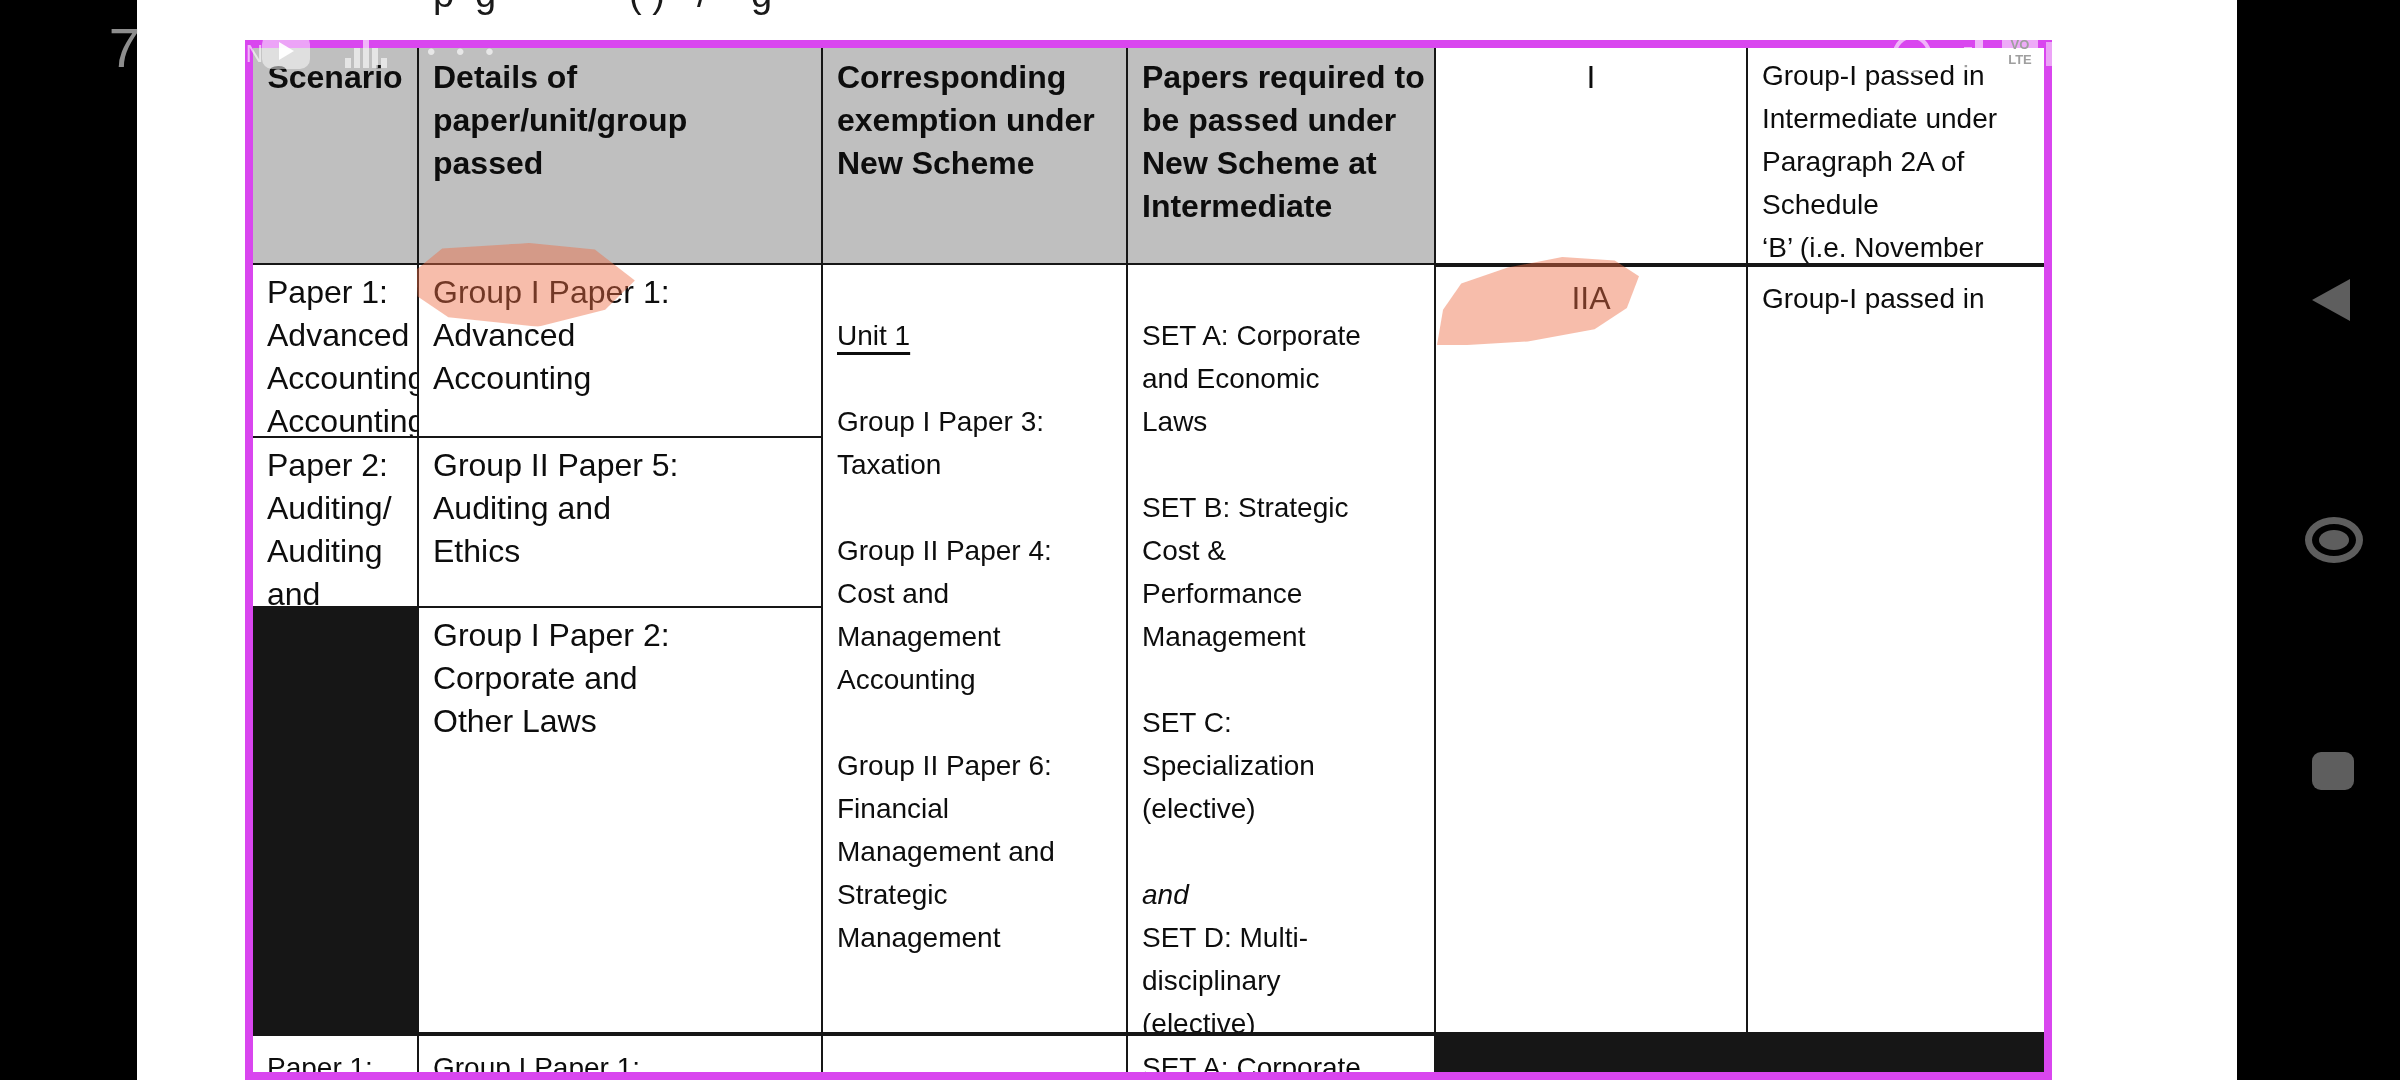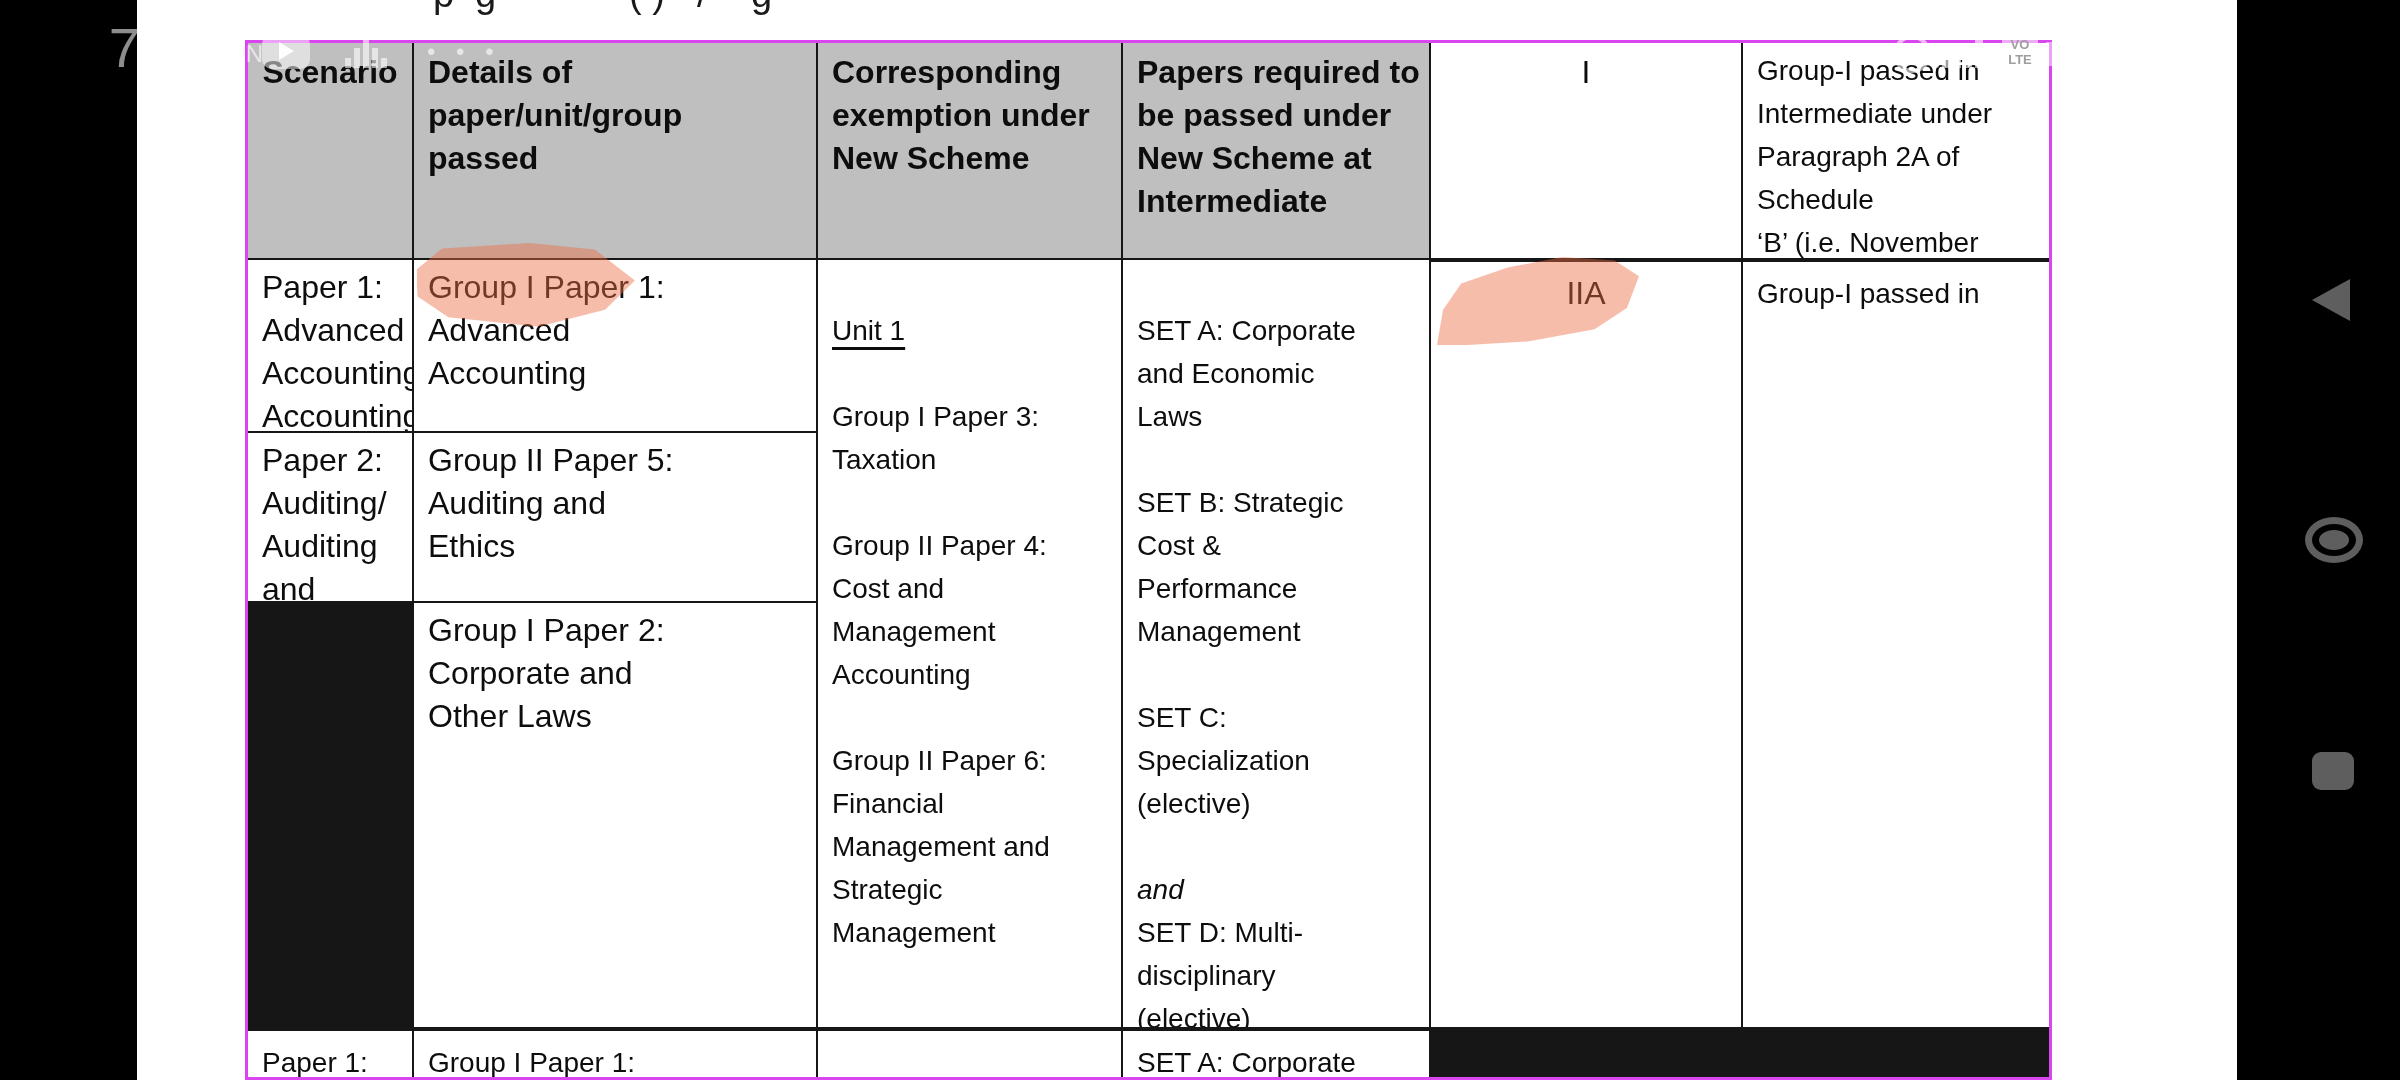--- a/index.html
+++ b/index.html
@@ -18,21 +18,21 @@
     font-size:56px;line-height:64px;color:#8d8d8d;text-align:right;z-index:7;
   }
 
   
   .topclip{position:absolute;left:137px;top:0;width:2000px;height:15px;overflow:hidden;z-index:2;}
   .topclip span{position:absolute;top:-27px;font-size:38px;color:#1a1a1a;}
 
   
   .table{
     position:absolute;left:245px;top:40px;width:1807px;height:1040px;
-    box-sizing:border-box;border:3px solid #d946ef;background:#161616;
+    box-sizing:border-box;border:8px solid #d946ef;background:#161616;
     display:grid;
     grid-template-columns:164px 402px 303px 306px 310px 306px;
     grid-template-rows:215px 767px 1fr;
     gap:2px;overflow:hidden;z-index:1;
   }
   .cell{background:#fff;box-sizing:border-box;overflow:hidden;}
   .hc{
     background:#bfbfbf;font-weight:bold;white-space:pre-line;
     padding:8px 6px 0 14px;font-size:32px;line-height:43px;
   }

